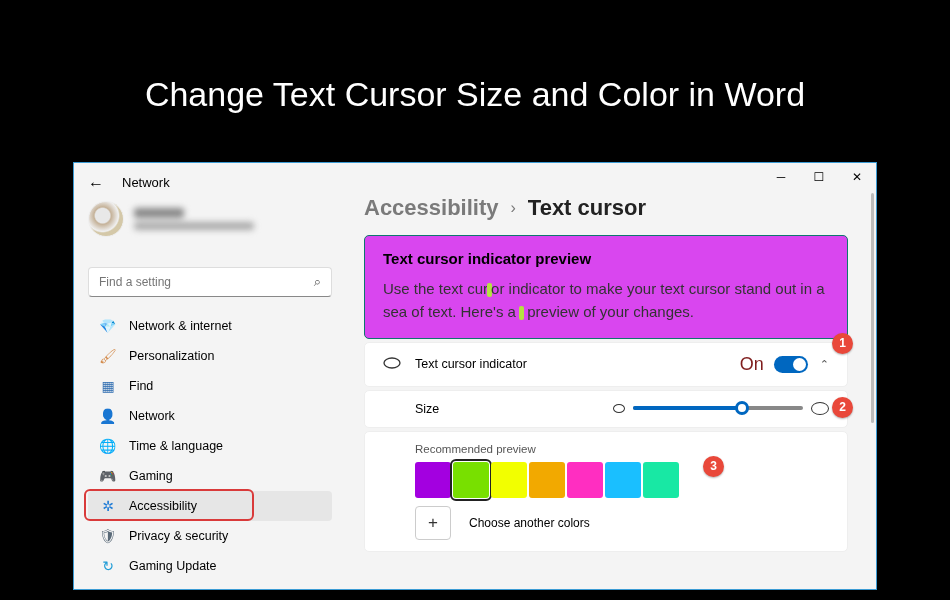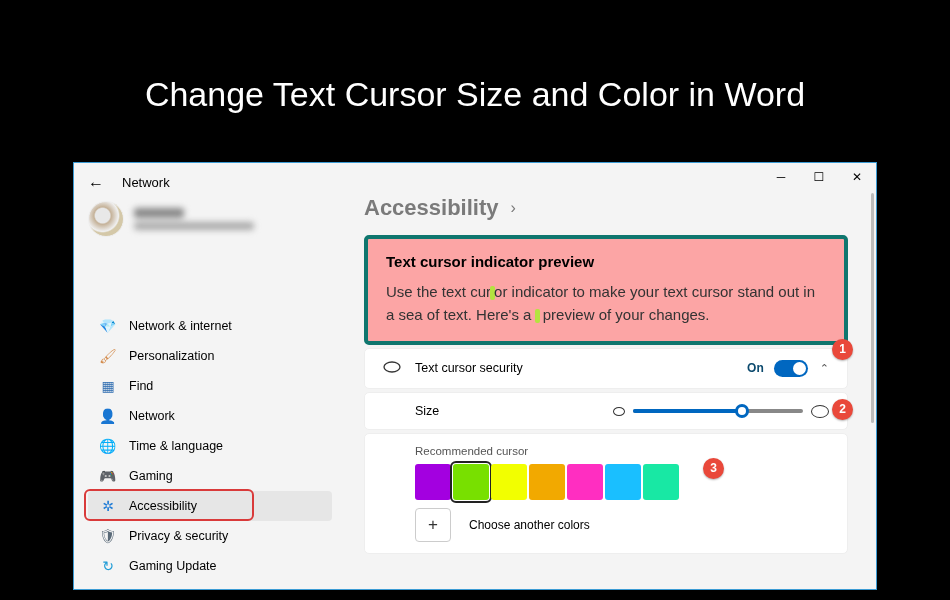--- a/index.html
+++ b/index.html
@@ -24,33 +24,33 @@
   .search .mag { color: #555; font-size: 13px; }
   .nav { position: absolute; left: 14px; top: 148px; width: 244px; }
   .nav-item { display: flex; align-items: center; gap: 13px; height: 30px; padding-left: 12px; font-size: 12.5px; border-radius: 4px; }
   .nav-item.active { background: #e6e6e6; }
   .nav-item .icon { width: 16px; height: 16px; display: flex; align-items: center; justify-content: center; font-size: 14px; }
   .nav-highlight { position: absolute; border: 2px solid #d93a3a; border-radius: 6px; pointer-events: none; }
   .main { position: absolute; left: 290px; top: 30px; right: 0; bottom: 0; overflow: hidden; }
   .breadcrumb { font-size: 22px; font-weight: 600; color: #222; padding: 2px 0 14px 0; display: flex; align-items: center; gap: 12px; }
   .breadcrumb .parent { color: #7a7a7a; font-weight: 600; }
   .breadcrumb .sep { color: #7a7a7a; font-weight: 400; font-size: 16px; }
-  .card { background: #fca5a5; border-radius: 5px; padding: 14px 18px; margin-right: 28px; margin-bottom: 3px; border: 4px solid #0f766e; }
+  .card { background: #d946ef; border-radius: 5px; padding: 14px 18px; margin-right: 28px; margin-bottom: 3px; border: 1px solid #0f766e; }
   .card h3 { font-size: 15px; font-weight: 600; margin-bottom: 10px; }
   .card p { font-size: 15px; color: #333; line-height: 1.55; }
   .cursor-hi { background: #b4e340; border-radius: 2px; display:inline-block; width:5px; height:14px; vertical-align: middle; margin: 0 -1px; }
   .row { background: #fff; border-radius: 5px; margin-right: 28px; border: 1px solid #eee; display: flex; align-items: center; padding: 11px 18px; font-size: 12.5px; position: relative; margin-bottom: 3px; }
   .row .icon { width: 18px; margin-right: 14px; color: #333; }
   .row .label { flex: 0 0 auto; }
   .row .spacer { flex: 1; }
   .toggle { width: 34px; height: 17px; background: #0067c0; border-radius: 10px; position: relative; margin-left: 10px; }
   .toggle::after { content: ""; position: absolute; right: 2px; top: 2px; width: 13px; height: 13px; background: #fff; border-radius: 50%; }
   .chev { margin-left: 12px; color: #555; font-size: 11px; }
-  .status-text { font-size: 12px; color: #0c4a6e; font-weight: bold; }
-  .size-row { background: #fff; border-radius: 5px; margin-right: 28px; border: 1px solid #eee; padding: 11px 18px 11px 50px; font-size: 12.5px; display: flex; align-items: flex-end; position: relative; margin-bottom: 3px; }
+  .status-text { font-size: 18px; color: #7f1d1d; }
+  .size-row { background: #fff; border-radius: 5px; margin-right: 28px; border: 1px solid #eee; padding: 11px 18px 11px 50px; font-size: 12.5px; display: flex; align-items: flex-start; position: relative; margin-bottom: 3px; }
   .slider-wrap { display: flex; align-items: center; gap: 8px; margin-left: auto; }
   .oval { border: 1.5px solid #333; border-radius: 50%; }
   .oval.sm { width: 12px; height: 9px; }
   .oval.lg { width: 18px; height: 13px; }
   .slider { width: 170px; height: 4px; background: #888; border-radius: 2px; position: relative; }
   .slider .fill { position: absolute; left: 0; top: 0; bottom: 0; width: 63%; background: #0067c0; border-radius: 2px; }
   .slider .thumb { position: absolute; left: 60%; top: -5px; width: 14px; height: 14px; background: #fff; border: 3px solid #0067c0; border-radius: 50%; }
   .colors-card { background: #fff; border-radius: 5px; margin-right: 28px; border: 1px solid #eee; padding: 11px 18px 11px 50px; font-size: 12px; position: relative; }
   .colors-card .lbl { color: #555; margin-bottom: 7px; font-size: 11.5px; }
   .swatches { display: flex; gap: 2px; margin-bottom: 8px; }
@@ -82,20 +82,24 @@
     </div>
 
     <div class="profile">
       <div class="avatar"></div>
       <div class="profile-text">
         <div class="pt1"></div>
           <div class="pt2"></div>
       </div>
     </div>
 
+    <div class="search">
+      <input placeholder="Find a setting" style="">
+      <span class="mag">⌕</span>
+    </div>
 
     <div class="nav" id="nav">
         <div class="nav-item">
           <span class="icon" style="color:#3aa0e8">💎</span>
           <span>Network &amp; internet</span>
         </div>
         <div class="nav-item">
           <span class="icon" style="color:#d38a4a">🖌</span>
           <span>Personalization</span>
         </div>
@@ -127,36 +131,37 @@
         <div class="nav-item">
           <span class="icon" style="color:#1e9bd6">↻</span>
           <span>Gaming Update</span>
         </div>
       </div>
 
     <div class="main">
       <div class="breadcrumb">
         <span class="parent">Accessibility</span>
         <span class="sep">›</span>
+        <span>Text cursor</span>
       </div>
 
       <div class="card">
         <h3>Text cursor indicator preview</h3>
         <p>
           <span>Use the text cur</span><span class="cursor-hi"></span><span>or indicator to make your text cursor stand out in a sea of text. Here's a</span> <span class="cursor-hi"></span> <span>preview of your changes.</span>
         </p>
       </div>
 
       <div class="row">
         <span class="icon">
           <svg width="18" height="12" viewBox="0 0 18 12">
               <ellipse cx="9" cy="6" rx="8" ry="5" fill="none" stroke="#333" stroke-width="1.3"></ellipse>
             </svg>
         </span>
-        <span class="label">Text cursor security</span>
+        <span class="label">Text cursor indicator</span>
         <span class="spacer"></span>
         <span class="status-text">On</span>
         <div class="toggle"></div>
         <span class="chev">⌃</span>
         <div class="badge" style="right:-6px; top:-10px;">1</div>
       </div>
 
       <div class="size-row">
         <span>Size</span>
         <div class="slider-wrap">
@@ -164,21 +169,21 @@
           <div class="slider">
             <div class="fill" id="slider-fill" style="width: 63%;"></div>
             <div class="thumb" id="slider-thumb" style="left: 60%;"></div>
           </div>
           <span class="oval lg"></span>
         </div>
         <div class="badge" style="right:-6px; top:6px;">2</div>
       </div>
 
       <div class="colors-card">
-        <div class="lbl">Recommended cursor</div>
+        <div class="lbl">Recommended preview</div>
         <div class="swatches" id="swatches">
             <div class="sw" style="background: rgb(163, 0, 224);"></div>
             <div class="sw selected" style="background: rgb(120, 224, 0);"></div>
             <div class="sw" style="background: rgb(242, 255, 0);"></div>
             <div class="sw" style="background: rgb(242, 169, 0);"></div>
             <div class="sw" style="background: rgb(255, 46, 193);"></div>
             <div class="sw" style="background: rgb(26, 191, 255);"></div>
             <div class="sw" style="background: rgb(24, 232, 164);"></div>
           </div>
         <div class="choose-row">

